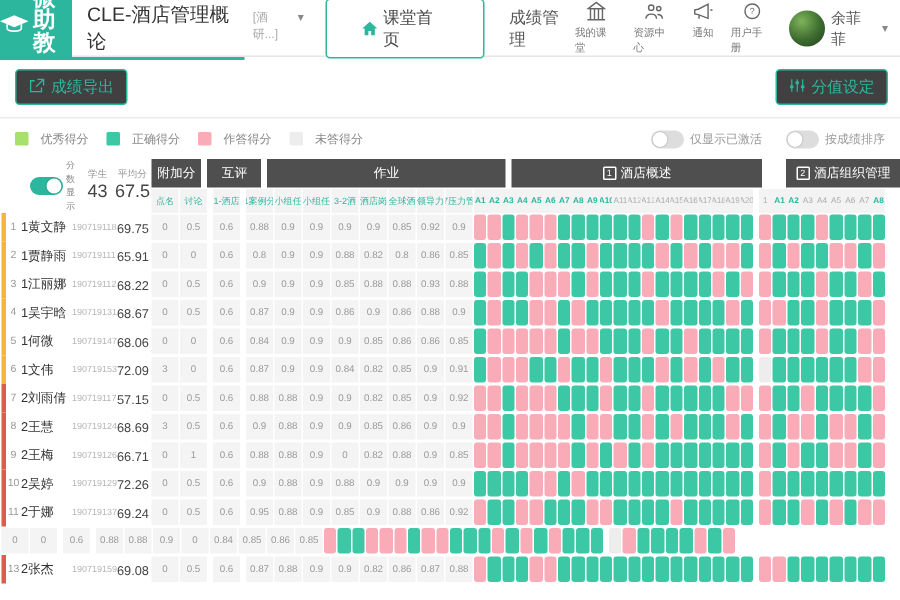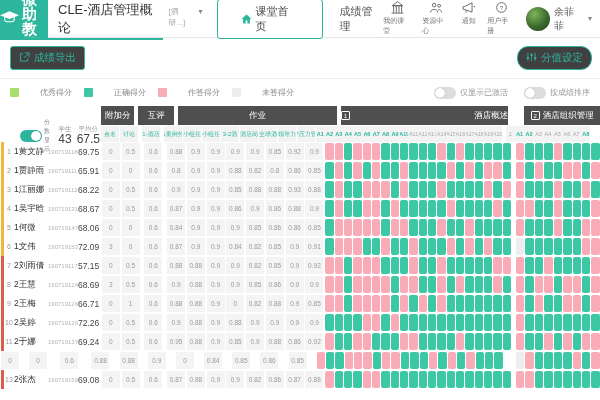--- a/index.html
+++ b/index.html
@@ -29,25 +29,25 @@
   
   .subbar { height:41px; display:flex; align-items:center; border-bottom:1px solid #ededed; position:relative; }
   .subbar::before { content:""; position:absolute; left:0; top:0; width:163px; height:2px; background:var(--accent); }
   .teal-btn { border:1px solid var(--accent); border-radius:3px; color:var(--accent); background:#404040;
               display:flex; align-items:center; gap:4px; font-size:10.5px; padding:4px 8px; cursor:pointer; }
   .export-btn { margin-left:10px; }
   .tabs { display:flex; gap:22px; margin-left:62px; height:100%; align-items:center; }
   .tab { font-size:11.5px; color:#555; height:100%; display:flex; align-items:center;
          border-bottom:3px solid transparent; padding-top:3px; cursor:pointer; }
   .tab.active { border-bottom-color:var(--active-tab); color:#333; }
-  .set-btn { margin-left:auto; margin-right:8px;border-radius:11px; }
+  .set-btn { margin-left:auto; margin-right:8px; }
 
   
   .legendbar { height:27px; display:flex; align-items:center; padding:0 10px; gap:12px; }
-  .lg-item { display:flex; align-items:center; gap:21px; font-size:8px; color:#888; }
+  .lg-item { display:flex; align-items:center; gap:8px; font-size:8px; color:#888; }
   .lg-sq { width:9px; height:9px; border-radius:1px; }
   .toggles { margin-left:auto; display:flex; gap:16px; }
   .tg-item { display:flex; align-items:center; gap:4px; font-size:8px; color:#999; cursor:pointer; }
   .toggle { width:22px; height:12px; border-radius:6px; background:#ddd; position:relative; flex-shrink:0; }
   .toggle .knob { position:absolute; top:1px; left:1px; width:10px; height:10px; border-radius:50%; background:#fff;
                   box-shadow:0 0 1px rgba(0,0,0,.4); }
   .toggle.on { background:var(--accent); }
   .toggle.on .knob { left:auto; right:1px; }
 
   
@@ -60,28 +60,28 @@
   .sub-row { display:flex; height:16px; margin-top:1px; }
   .s-col { width:18px; margin-right:1px; background:#f3f3f3; color:var(--accent); font-size:6px;
            display:flex; align-items:center; justify-content:center; overflow:hidden; white-space:nowrap; }
   .gap-a { margin-right:4px !important; }
   .quiz-head { display:flex; gap:1px; background:#f3f3f3; }
   .q-lab { flex:1; font-size:5.5px; color:#aaa; display:flex; align-items:center; justify-content:center; overflow:hidden; }
   .q-lab.hl { color:var(--accent); font-weight:bold; }
   .qz1 { width:186px; margin-right:4px; }
   .qz2 { width:84px; }
 
-  .stats { position:absolute; left:0; top:12px; width:100px; height:36px; display:flex; align-items:center; gap:5px; padding-left:20px; }
+  .stats { position:absolute; left:0; top:0; width:100px; height:36px; display:flex; align-items:center; gap:5px; padding-left:20px; }
   .stat { display:flex; flex-direction:column; align-items:center; line-height:1.15; }
   .stat .lb { font-size:6.5px; color:#999; }
   .stat .vl { font-size:12px; color:#444; }
   .score-tg { display:flex; align-items:center; gap:2px; font-size:6px; color:#888; cursor:pointer; }
 
   .rows {}
-  .trow { display:flex; height:19px; align-items:center;justify-content:space-between; }
+  .trow { display:flex; height:19px; align-items:center; }
   .row-left { width:100px; height:100%; display:flex; align-items:center; flex-shrink:0; }
   .strip { width:3px; height:100%; flex-shrink:0; }
   .rk { width:10px; font-size:7px; color:#999; text-align:center; flex-shrink:0; }
   .nm { width:34px; font-size:8.5px; color:#333; white-space:nowrap; overflow:hidden; flex-shrink:0; }
   .sid { width:30px; font-size:6px; color:#b5b5b5; white-space:nowrap; overflow:hidden; flex-shrink:0; }
   .avg { flex:1; font-size:8.5px; color:#444; text-align:right; padding-right:3px; }
   .sc { width:18px; height:17px; margin-right:1px; background:#f4f4f4; color:#9a9a9a; font-size:6.5px;
         display:flex; align-items:center; justify-content:center; flex-shrink:0; }
   .qwrap { display:flex; gap:1px; height:17px; }
   .qc { flex:1; border-radius:2px; }
@@ -253,21 +253,21 @@
     <div class="g-row" id="group-row">
         <div class="g-cell" style="width: 37px; margin-right: 4px;">
           <div style="overflow: hidden; white-space: nowrap;">附加分</div>
         </div>
         <div class="g-cell" style="width: 40px; margin-right: 4px;">
           <div style="overflow: hidden; white-space: nowrap;">互评</div>
         </div>
         <div class="g-cell" style="width: 176px; margin-right: 4px;">
           <div style="overflow: hidden; white-space: nowrap;">作业</div>
         </div>
-        <div class="g-cell" style="width: 186px; margin-right: 16px; justify-content: space-between;">
+        <div class="g-cell" style="width: 186px; margin-right: 16px;">
           <div class="g-badge">1</div>
           <div style="overflow: hidden; white-space: nowrap;">酒店概述</div>
         </div>
         <div class="g-cell" style="width: 84px; margin-right: 0px;">
           <div class="g-badge">2</div>
           <div style="overflow: hidden; white-space: nowrap;">酒店组织管理</div>
         </div>
       </div>
     <div class="sub-row" id="sub-row">
         <div class="s-col">点名</div>

